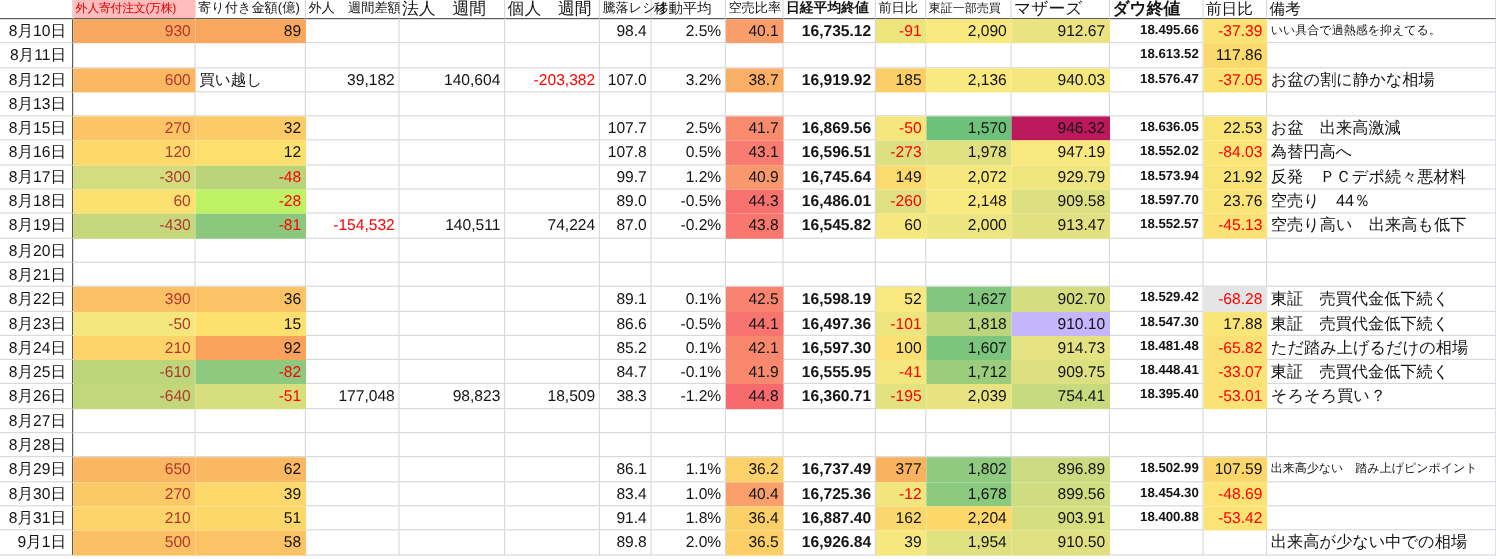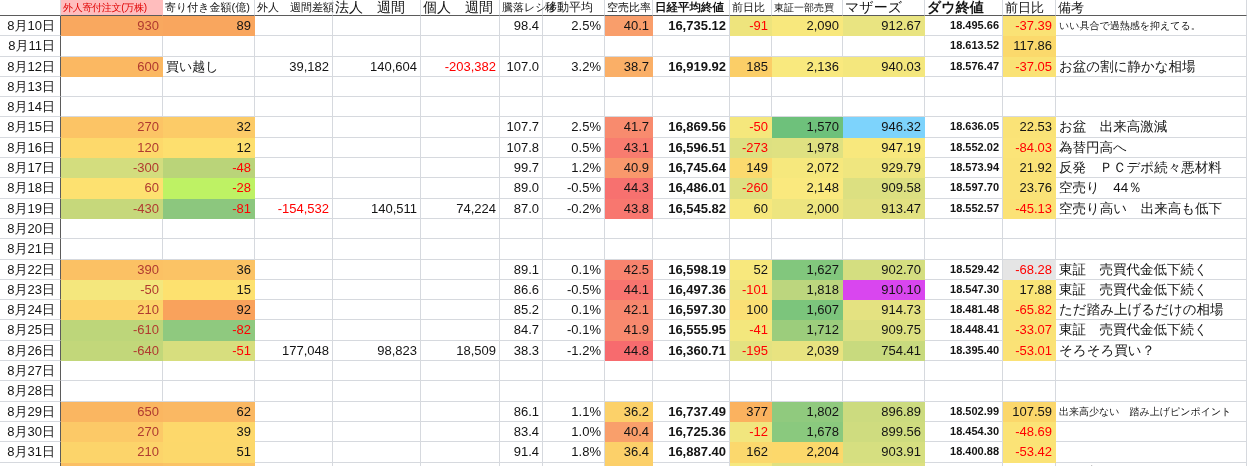--- a/index.html
+++ b/index.html
@@ -141,51 +141,33 @@
           <td class="cell num"></td>
           <td class="cell num bold"></td>
           <td class="cell num"></td>
           <td class="cell num"></td>
           <td class="cell num"></td>
           <td class="cell num dow"></td>
           <td class="cell num"></td>
           <td class="cell note"></td>
         </tr>
         <tr>
-          <td class="cell c-date">8月14日</td>
-          <td class="cell num"></td>
-          <td class="cell num"></td>
-          <td class="cell num"></td>
-          <td class="cell num"></td>
-          <td class="cell num"></td>
-          <td class="cell num"></td>
-          <td class="cell num"></td>
-          <td class="cell num"></td>
-          <td class="cell num bold"></td>
-          <td class="cell num"></td>
-          <td class="cell num"></td>
-          <td class="cell num"></td>
-          <td class="cell num dow"></td>
-          <td class="cell num"></td>
-          <td class="cell note"></td>
-        </tr>
-        <tr>
           <td class="cell c-date">8月15日</td>
           <td class="cell num filled fg-dr" style="background: rgb(252, 196, 101);">270</td>
           <td class="cell num filled" style="background: rgb(252, 203, 103);">32</td>
           <td class="cell num"></td>
           <td class="cell num"></td>
           <td class="cell num"></td>
           <td class="cell num">107.7</td>
           <td class="cell num">2.5%</td>
           <td class="cell num filled" style="background: rgb(248, 139, 110);">41.7</td>
           <td class="cell num bold">16,869.56</td>
           <td class="cell num filled fg-r" style="background: rgb(245, 231, 124);">-50</td>
           <td class="cell num filled" style="background: rgb(110, 193, 123);">1,570</td>
-          <td class="cell num filled" style="background: #7dd3fc;">946.32</td>
+          <td class="cell num filled" style="background: #be185d;">946.32</td>
           <td class="cell num dow">18.636.05</td>
           <td class="cell num filled" style="background: rgb(250, 227, 119);">22.53</td>
           <td class="cell note">お盆　出来高激減</td>
         </tr>
         <tr>
           <td class="cell c-date">8月16日</td>
           <td class="cell num filled fg-dr" style="background: rgb(253, 217, 107);">120</td>
           <td class="cell num filled" style="background: rgb(253, 223, 110);">12</td>
           <td class="cell num"></td>
           <td class="cell num"></td>
@@ -315,21 +297,21 @@
           <td class="cell num filled" style="background: rgb(253, 225, 111);">15</td>
           <td class="cell num"></td>
           <td class="cell num"></td>
           <td class="cell num"></td>
           <td class="cell num">86.6</td>
           <td class="cell num">-0.5%</td>
           <td class="cell num filled" style="background: rgb(248, 116, 111);">44.1</td>
           <td class="cell num bold">16,497.36</td>
           <td class="cell num filled fg-r" style="background: rgb(239, 229, 127);">-101</td>
           <td class="cell num filled" style="background: rgb(188, 214, 126);">1,818</td>
-          <td class="cell num filled" style="background: #d946ef;">910.10</td>
+          <td class="cell num filled" style="background: #c4b5fd;">910.10</td>
           <td class="cell num dow">18.547.30</td>
           <td class="cell num filled" style="background: rgb(250, 229, 120);">17.88</td>
           <td class="cell note">東証　売買代金低下続く</td>
         </tr>
         <tr>
           <td class="cell c-date">8月24日</td>
           <td class="cell num filled fg-dr" style="background: rgb(252, 212, 106);">210</td>
           <td class="cell num filled" style="background: rgb(249, 162, 92);">92</td>
           <td class="cell num"></td>
           <td class="cell num"></td>

